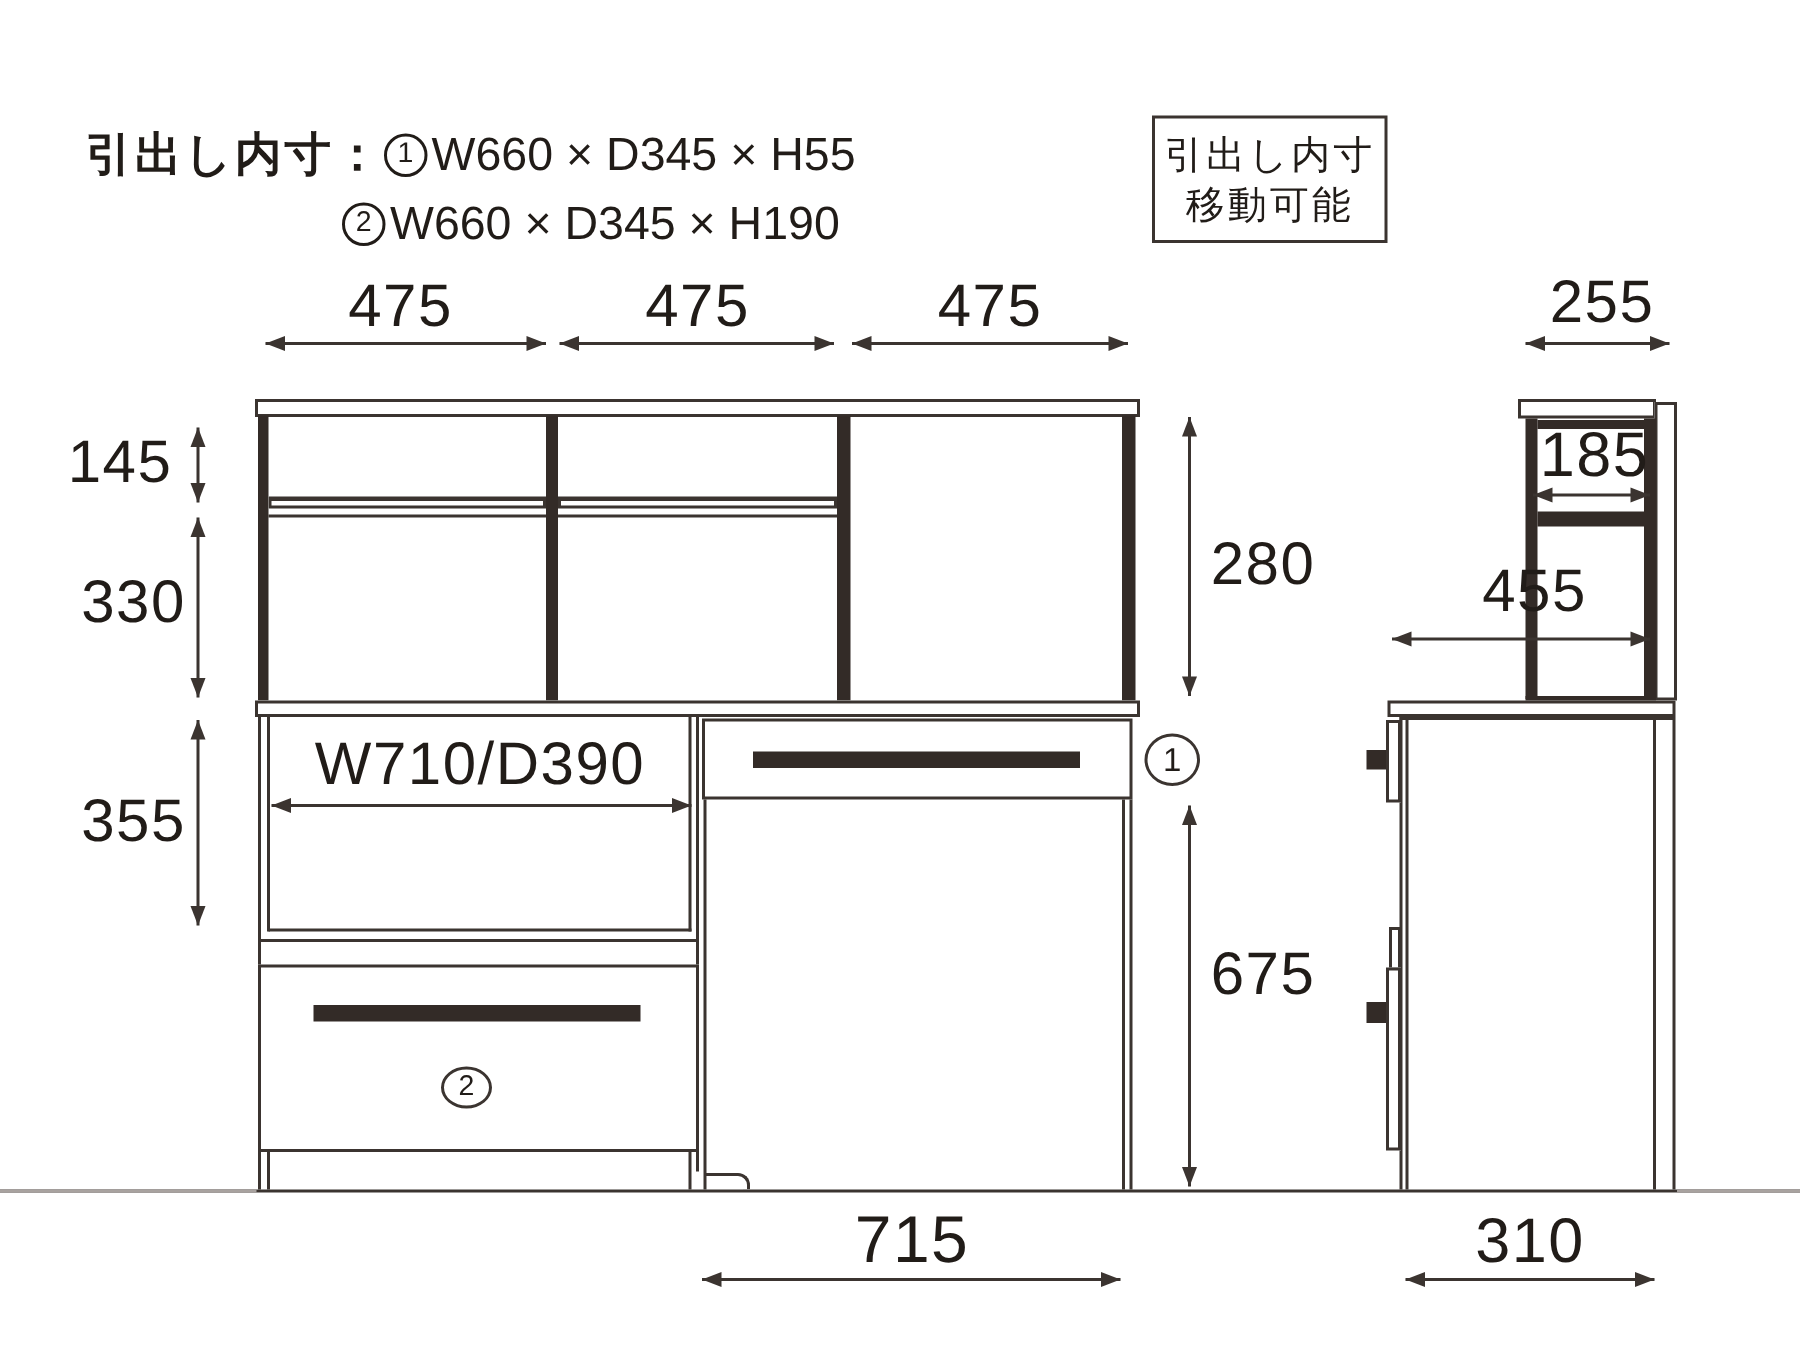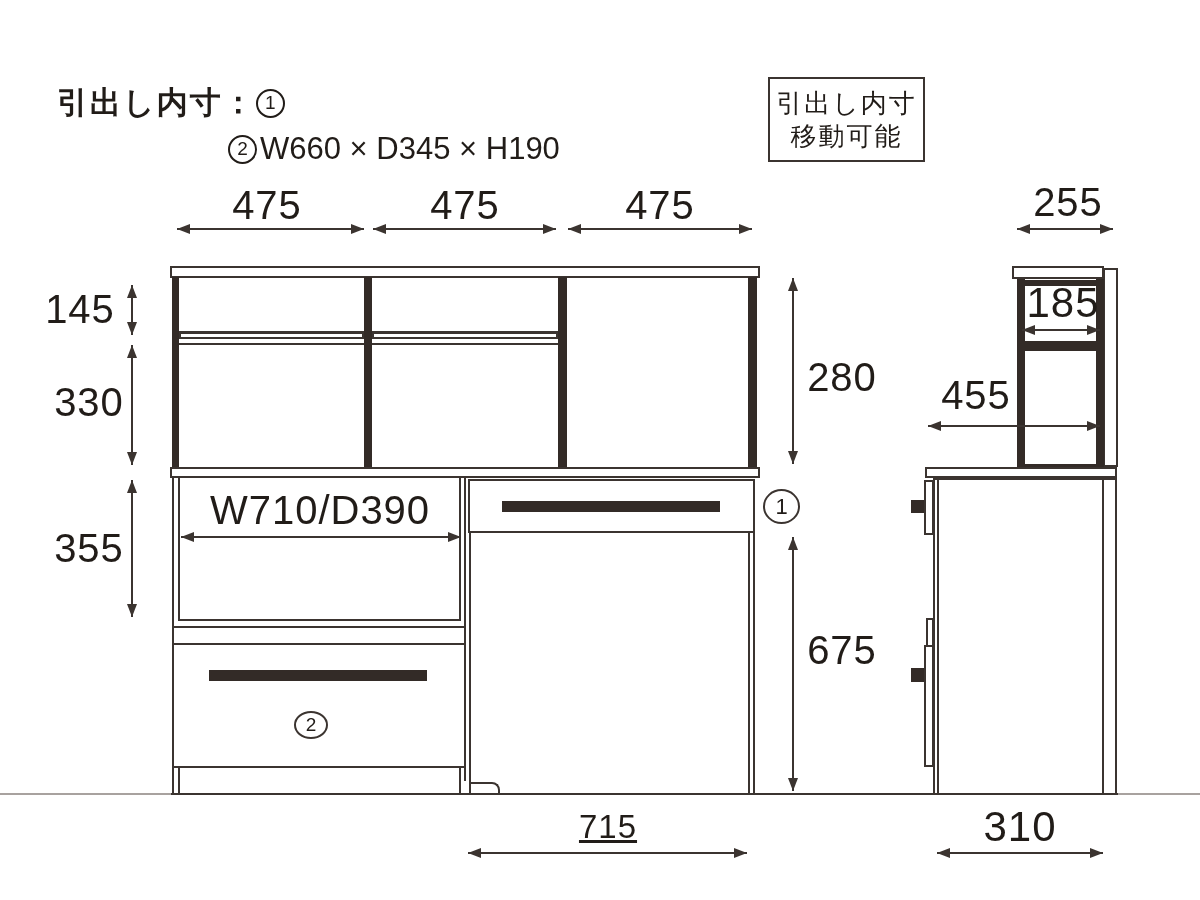--- a/index.html
+++ b/index.html
@@ -33,20 +33,21 @@
        font-size:26px;line-height:33px;letter-spacing:2px;}
 </style>
 </head>
 <body>
 
 <div id="canvas">
 
   <div class="hdr" style="left:57px;top:82px;">
     <span class="bold">引出し内寸：</span>
     <span class="ctag">1</span>
+    <span>W660 × D345 × H55</span>
   </div>
   <div class="hdr" style="left:228px;top:131px;">
     <span class="ctag">2</span>
     <span>W660 × D345 × H190</span>
   </div>
 
   <div id="notebox">
     <div>引出し内寸</div>
     <div>移動可能</div>
   </div>
@@ -127,25 +128,25 @@
   <div class="dim" style="left:842px;top:377px;">280</div>
   <div class="varrow" style="left:792px;top:278px;height:186px;"></div>
   <div class="circ" style="left:763px;top:489px;width:37px;height:35px;font-size:22px;">
     <span>1</span>
   </div>
   <div class="dim" style="left:842px;top:650px;">675</div>
   <div class="varrow" style="left:792px;top:537px;height:254px;"></div>
 
   <div class="dim" style="left:320px;top:510px;font-size:40px;">W710/D390</div>
   <div class="harrow" style="left:181px;top:536px;width:280px;"></div>
-  <div class="dim" style="left:608px;top:827px;font-size:33px;text-decoration:underline;">715</div>
+  <div class="dim" style="left:608px;top:827px;font-size:44px;">715</div>
   <div class="harrow" style="left:468px;top:852px;width:279px;"></div>
 
   <div class="dim" style="left:1068px;top:202px;font-size:40px;">255</div>
   <div class="harrow" style="left:1017px;top:228px;width:96px;"></div>
   <div class="dim" style="left:1063px;top:303px;font-size:42px;">185</div>
   <div class="harrow" style="left:1022px;top:329px;width:78px;"></div>
-  <div class="dim" style="left:976px;top:395px;">455</div>
+  <div class="dim" style="left:1023px;top:395px;">455</div>
   <div class="harrow" style="left:928px;top:425px;width:172px;"></div>
   <div class="dim" style="left:1020px;top:827px;font-size:42px;">310</div>
   <div class="harrow" style="left:937px;top:852px;width:166px;"></div>
 
 </div>
 
 </body></html>

